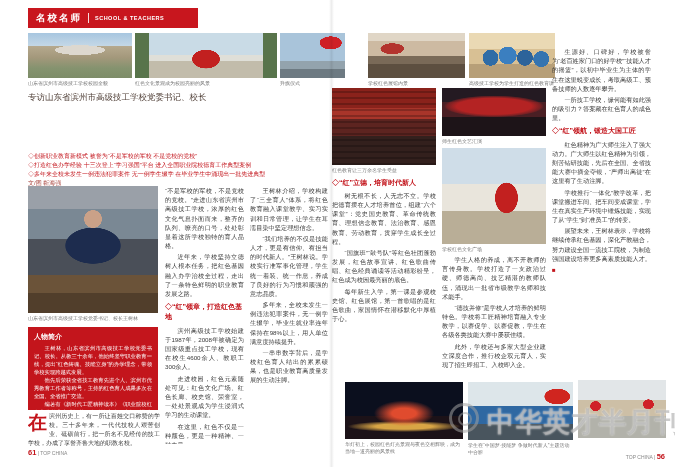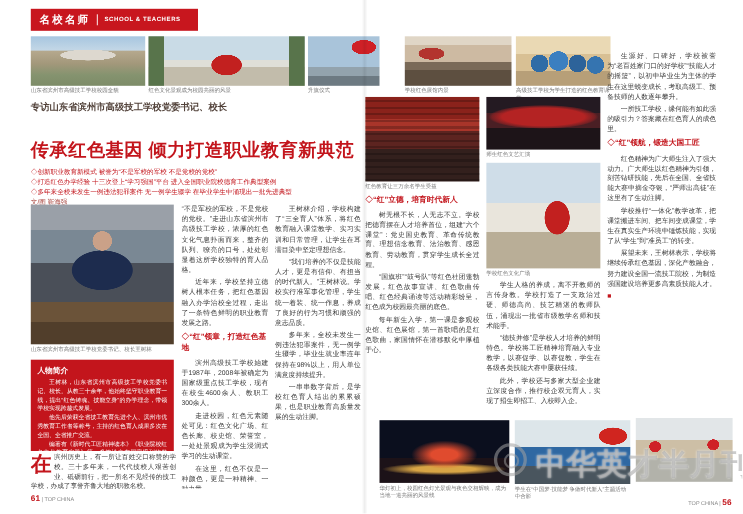--- a/index.html
+++ b/index.html
@@ -1,20 +1,20 @@
 <!DOCTYPE html>
 <html><head>
 <meta charset="utf-8">
 <style>
   html,body{margin:0;padding:0;background:#ffffff;}
   .spread{position:relative;width:675px;height:467px;background:#fff;overflow:hidden;
           font-family:"Liberation Sans",sans-serif;color:#3a3a3a;}
   .abs{position:absolute;}
   
-  .banner{left:28px;top:8px;width:152px;height:20px;background:#c8161e;color:#fff;
+  .banner{left:28px;top:8px;width:170px;height:20px;background:#c8161e;color:#fff;
           display:flex;align-items:center;padding:0 8px;box-sizing:border-box;gap:6px;}
   .banner .cn{font-size:9.5px;font-weight:bold;letter-spacing:2px;white-space:nowrap;}
   .banner .sep{width:1px;height:10px;background:rgba(255,255,255,.85);}
   .banner .en{font-size:5.5px;font-weight:bold;letter-spacing:.5px;white-space:nowrap;}
   
   .ph{position:absolute;background:#ccc;}
   .ph-aerial{background:radial-gradient(ellipse 40% 18% at 50% 38%,#ddd8cf 0 60%,transparent 61%),
     linear-gradient(180deg,#a7c6e0 0%,#c3d7e6 28%,#b5a88d 30%,#a3987b 55%,#85936f 78%,#7d8c68 100%);}
   .ph-gate{background:radial-gradient(ellipse 16% 34% at 50% 58%,#c2201f 0 60%,transparent 62%),
     linear-gradient(90deg,#58744b 0 10%,transparent 10% 90%,#58744b 90%),
@@ -42,21 +42,21 @@
     linear-gradient(180deg,#dde6ea 0 42%,#2f68a2 42% 72%,#49555e 72%);}
   .ph-plaza{background:radial-gradient(ellipse 10% 14% at 20% 45%,#cf2127 0 60%,transparent 62%),
     radial-gradient(ellipse 10% 14% at 80% 42%,#cf2127 0 60%,transparent 62%),
     linear-gradient(180deg,#e2e6e8 0 34%,#cdbfa6 34% 62%,#b2b2aa 62%);}
   .ph-portrait{background:radial-gradient(circle 9px at 50% 26%,#caa188 0 97%,transparent),
     radial-gradient(ellipse 30% 20% at 50% 47%,#1d2c4e 0 70%,transparent 72%),
     linear-gradient(180deg,#9aa0a8 0 18%,#7a8894 18% 42%,#4a4f58 42% 70%,#6b5339 70% 84%,#513e2b 84%);}
   
   .cap{position:absolute;font-size:5px;color:#777;line-height:1.3;}
   
-  .kicker{left:28px;top:92px;font-size:8.5px;font-weight:bold;color:#53433b;white-space:nowrap;}
+  .kicker{left:28px;top:92px;font-size:8.5px;font-weight:normal;color:#53433b;white-space:nowrap;}
   .hname{left:28px;top:101px;font-size:21px;font-weight:900;color:#c3151c;letter-spacing:2px;}
   .htitle{left:28px;top:126px;font-size:16.5px;font-weight:900;color:#c3151c;letter-spacing:.5px;white-space:nowrap;}
   .bullet{position:absolute;left:28px;font-size:6px;color:#c3151c;white-space:nowrap;}
   .byline{left:28px;top:179px;font-size:6px;color:#a8433c;}
   
   .col{position:absolute;overflow:hidden;font-size:6.2px;line-height:1.48;text-align:justify;color:#3a3a3a;}
   .col p{margin:0 0 2px;text-indent:2em;}
   .col p.noind{text-indent:0;}
   .h-red{color:#c3151c;font-weight:bold;font-size:7px;margin:4px 0 3px;text-indent:0;text-align:left;}
   .endmark{color:#c3151c;font-weight:bold;}
@@ -98,21 +98,20 @@
   <div class="ph ph-flagraise" style="left:280px;top:33px;width:65px;height:45px;"></div>
   <div class="ph ph-exhibit" style="left:368px;top:33px;width:97px;height:45px;"></div>
   <div class="ph ph-huddle" style="left:469px;top:33px;width:86px;height:45px;"></div>
   <div class="cap" style="left:28px;top:80px;width:104px;">山东省滨州市高级技工学校校园全貌</div>
   <div class="cap" style="left:135px;top:80px;width:142px;">红色文化景观成为校园亮丽的风景</div>
   <div class="cap" style="left:280px;top:80px;width:65px;">升旗仪式</div>
   <div class="cap" style="left:368px;top:80px;width:97px;">学校红色展馆内景</div>
   <div class="cap" style="left:469px;top:80px;width:86px;">高级技工学校为学生打造的红色教育课堂</div>
 
   <div class="abs kicker">专访山东省滨州市高级技工学校党委书记、校长</div>
-  <div class="abs htitle">传承红色基因  倾力打造职业教育新典范</div>
   <div class="bullet" style="top:152px;">◇创新职业教育新模式  被誉为“不是军校的军校  不是党校的党校”</div>
   <div class="bullet" style="top:161px;">◇打造红色办学经验  十三次登上“学习强国”平台  进入全国职业院校德育工作典型案例</div>
   <div class="bullet" style="top:170px;">◇多年来全校未发生一例违法犯罪案件  无一例学生辍学  在毕业学生中涌现出一批先进典型</div>
   <div class="abs byline">文/图  靳海强</div>
 
   <div class="ph ph-portrait" style="left:28px;top:186px;width:130px;height:127px;"></div>
   <div class="cap" style="left:28px;top:315px;width:130px;">山东省滨州市高级技工学校党委书记、校长王树林</div>
   <div class="abs profile">
     <h4>人物简介</h4>
     <p>王树林，山东省滨州市高级技工学校党委书记、校长。从教三十余年，他始终坚守职业教育一线，提出“红色铸魂、技能立身”的办学理念，带领学校实现跨越式发展。</p>

